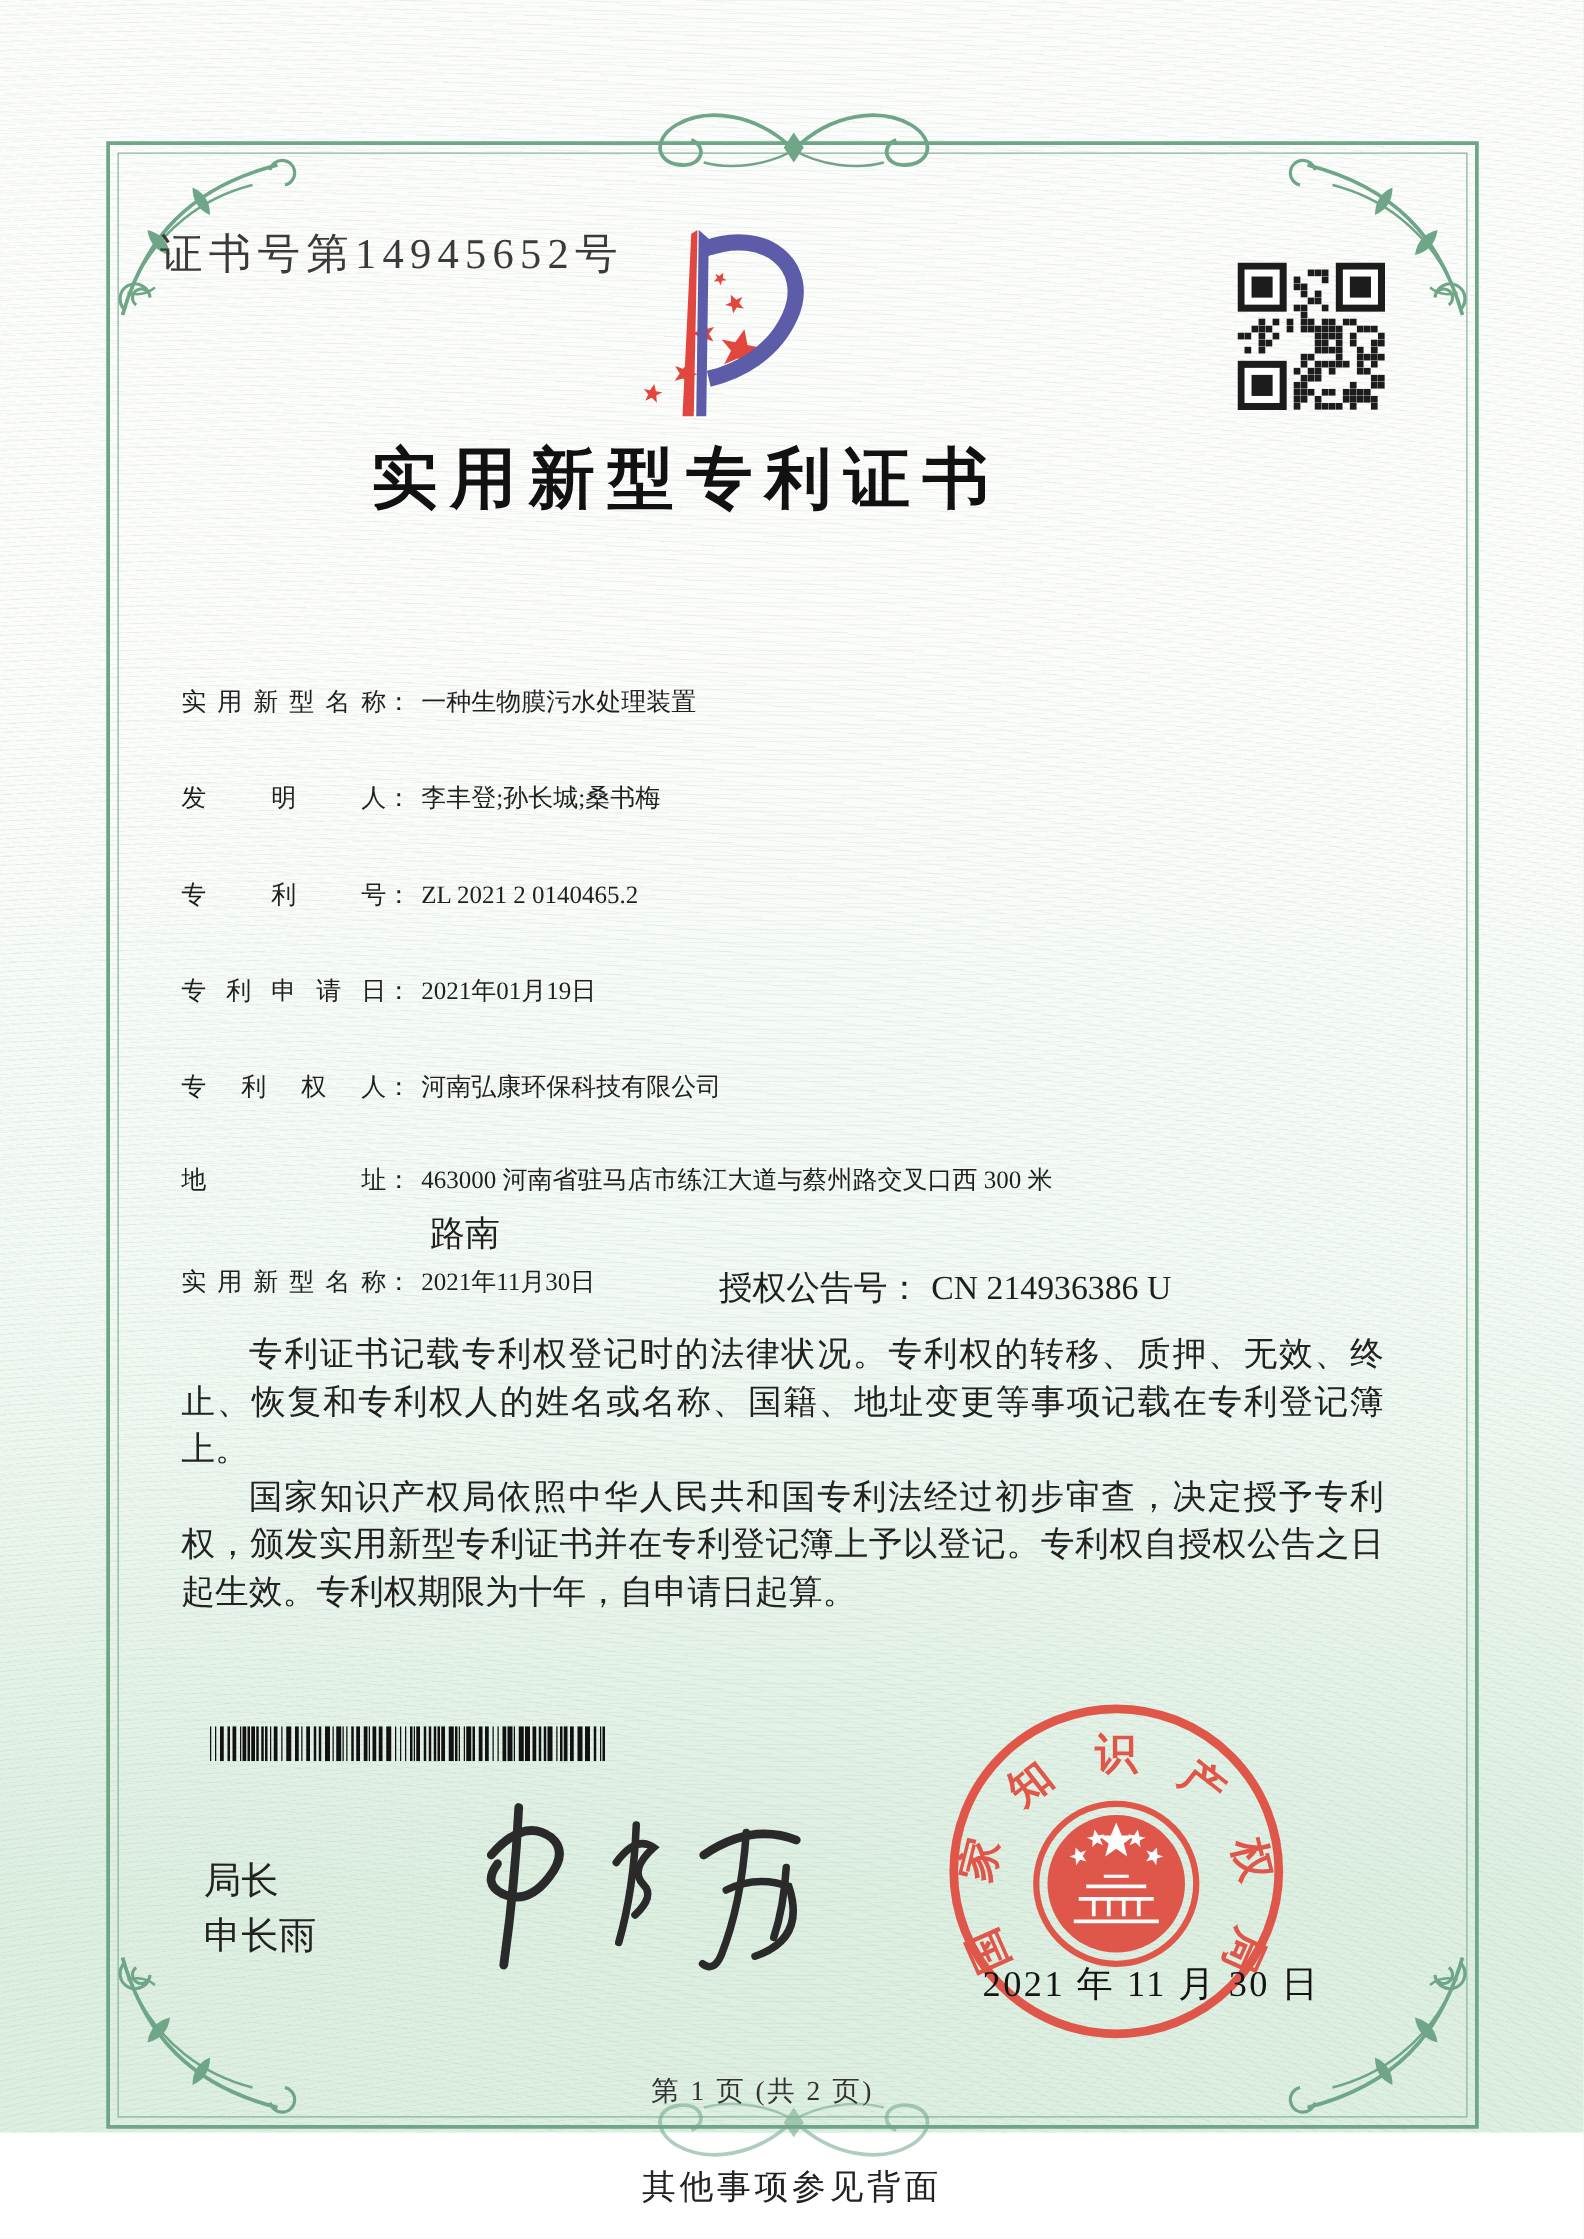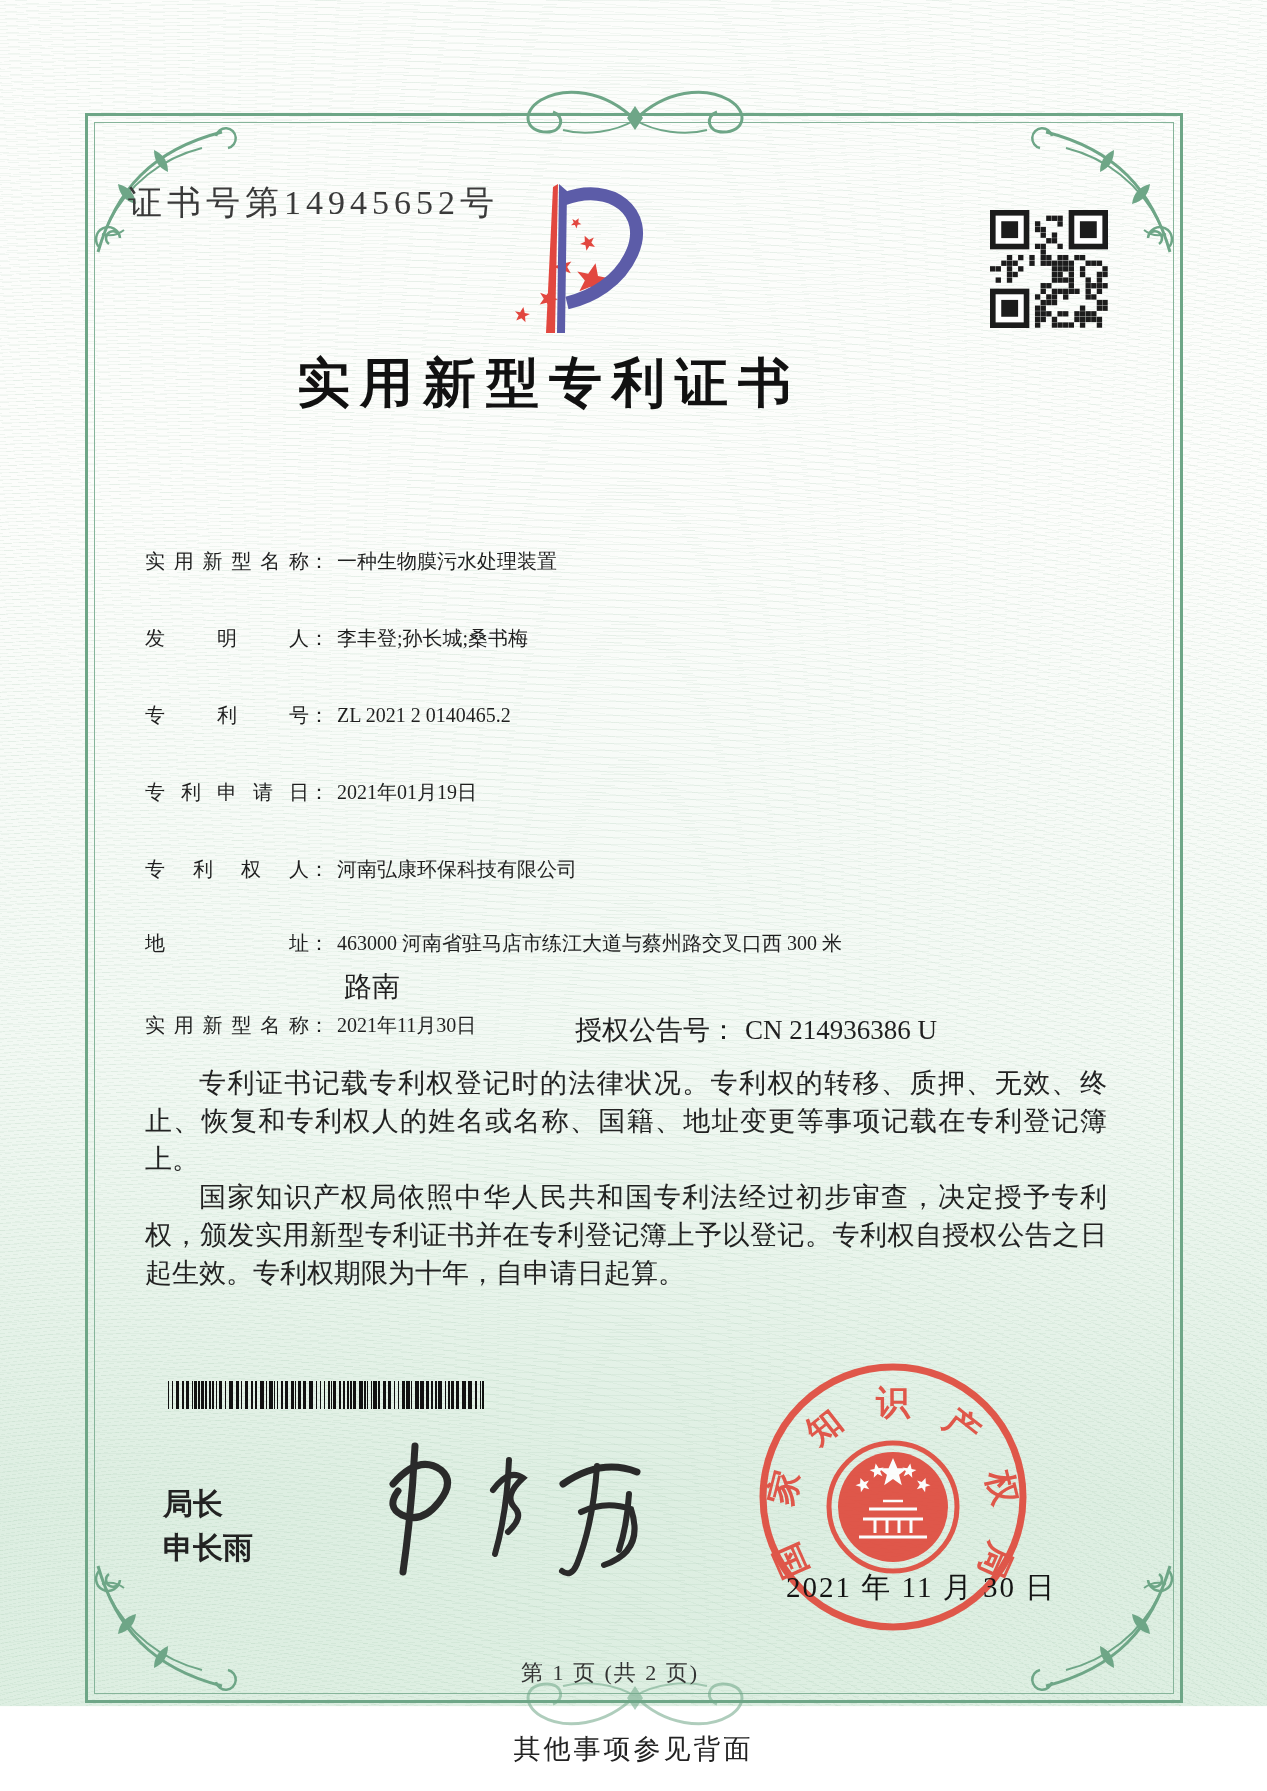--- a/index.html
+++ b/index.html
@@ -22,21 +22,21 @@
   .title{left:297px;top:348px;font-size:53px;font-weight:bold;letter-spacing:10px;color:#111;}
   .field{left:145px;font-size:20px;white-space:nowrap;}
   .flabel{display:inline-block;width:164px;text-align:justify;text-align-last:justify;}
   .fcolon{display:inline-block;}
   .fvalue{margin-left:8px;}
   .field2{left:575px;font-size:27px;white-space:nowrap;}
   .addr2{left:344px;top:968px;font-size:28px;}
   .paras{left:145px;top:1064px;width:962px;font-size:27px;line-height:38px;
          text-align:justify;color:#222;}
   .paras p{margin:0;text-indent:2em;}
-  .signer{left:163px;font-size:30px;font-weight:700;font-family:"Liberation Sans",sans-serif;color:#222;}
+  .signer{left:163px;font-size:30px;font-weight:400;font-family:"Liberation Sans",sans-serif;color:#222;}
   .stamp-date{left:786px;top:1568px;font-size:29px;color:#141414;z-index:7;letter-spacing:2px;}
   .pageinfo{left:100px;top:1658px;width:1020px;text-align:center;font-size:22px;letter-spacing:2px;color:#333;}
   .backnote{left:0;top:1731px;width:1267px;text-align:center;font-size:27px;letter-spacing:3px;color:#222;z-index:3;}
   .seal-wrap{left:757px;top:1361px;z-index:5;opacity:.9;}
   .seal-char{font-size:34px;font-weight:bold;fill:#e0473a;text-anchor:middle;
              font-family:"Liberation Serif",serif;}
   svg{display:block;}
 </style>
 </head>
 <body>

